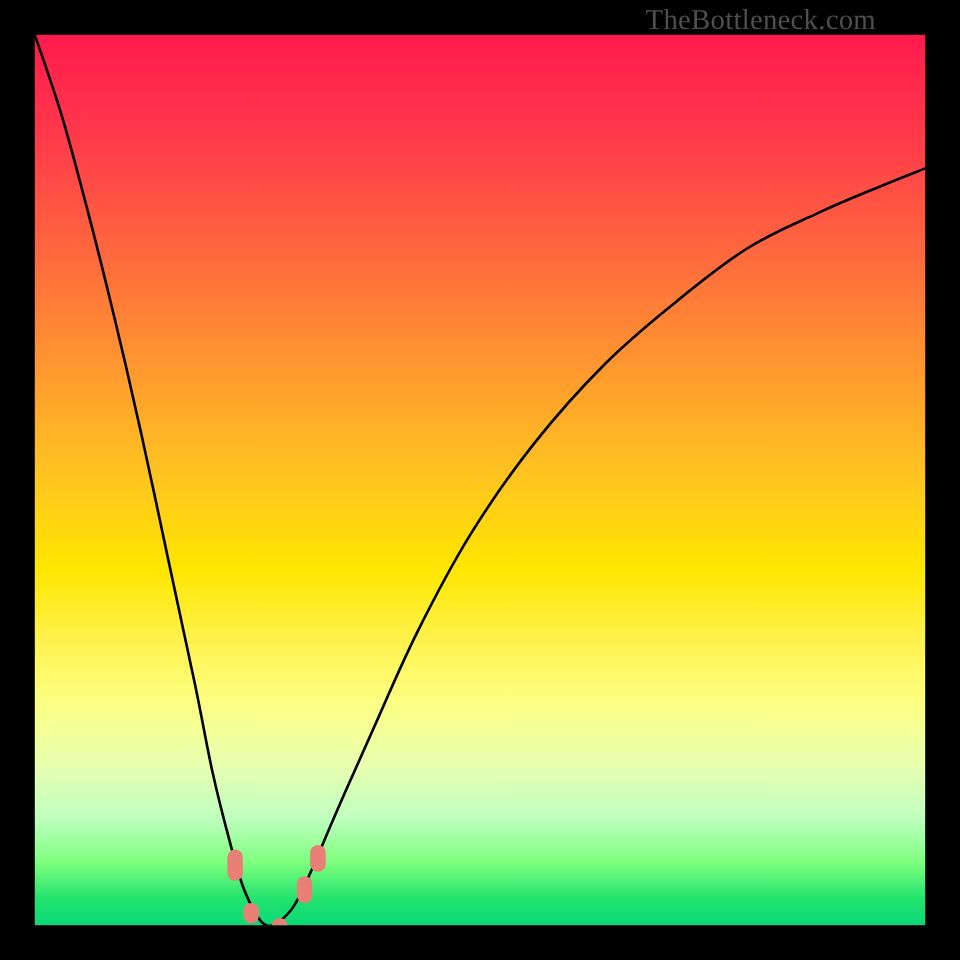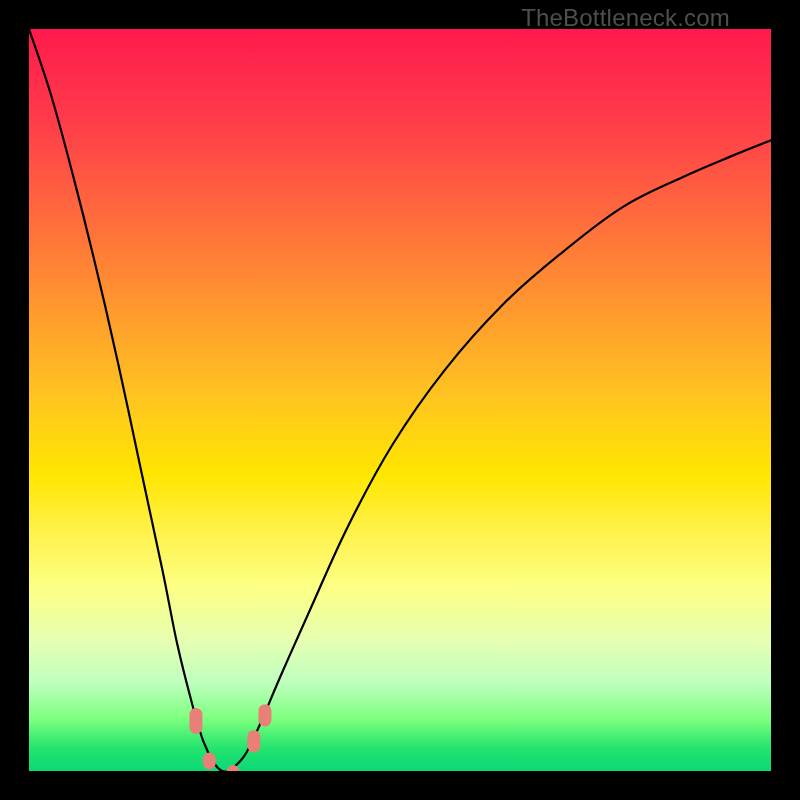--- a/index.html
+++ b/index.html
@@ -11,20 +11,21 @@
     overflow: hidden;
     font-family: Arial, Helvetica, sans-serif;
   }
   .frame {
     position: absolute;
     left: 0;
     top: 0;
     width: 740px;
     height: 800px;
     background: #000;
+    font-family: Liberation Serif, serif;
   }
   .plot {
     position: absolute;
     left: 29px;
     top: 29px;
     width: 742px;
     height: 742px;
     background: linear-gradient(
       to bottom,
       #ff1a4d 0%,

